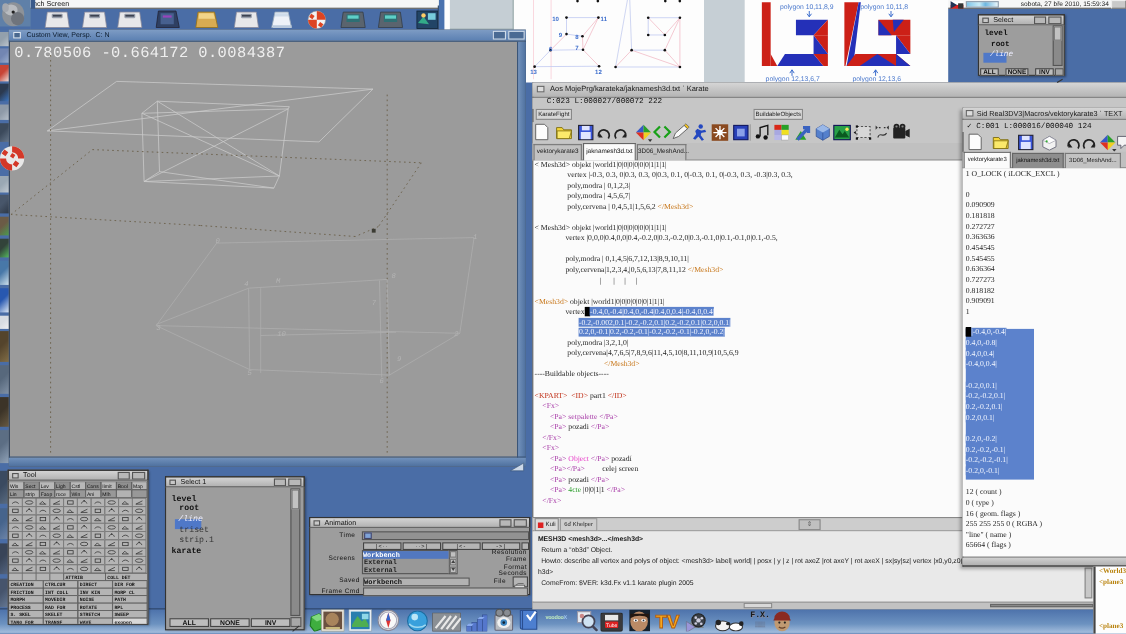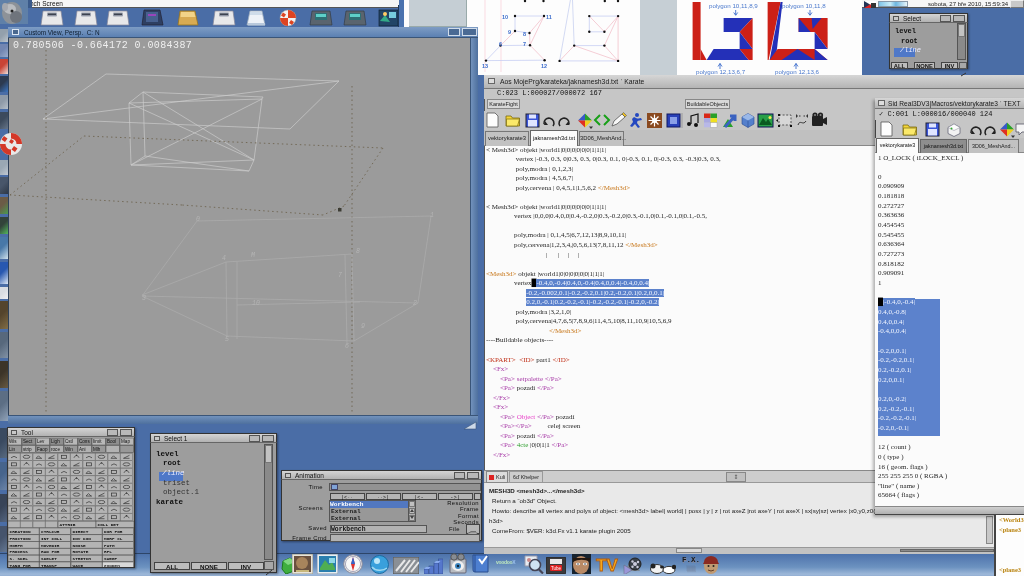--- a/index.html
+++ b/index.html
@@ -305,21 +305,21 @@
 <div class="a" style="left:8px;top:27px;width:470px;height:11px;background:linear-gradient(#7e9cc4,#5b80b2);border-bottom:1px solid #3a5578;color:#0e1e30;font-size:6.4px;line-height:11px;">
     <span style="position:absolute;left:4px;top:2px;width:7px;height:6px;border:1px solid #dce6f2;background:#49688f;"></span>
     <span style="position:absolute;left:16px;">Custom View, Persp.&nbsp; C: N</span>
     <span style="position:absolute;left:440px;top:1px;width:12px;height:8px;border:1px solid #d0dcea;background:#4a6a94;"></span>
     <span style="position:absolute;left:454px;top:1px;width:15px;height:8px;border:1px solid #d0dcea;background:#4a6a94;"></span>
   </div>
 <div class="a" style="left:470px;top:38px;width:8px;height:386px;background:linear-gradient(90deg,#7292bc,#4e709e);border-left:1px solid #3a5578;"></div>
 <div class="a" style="left:8px;top:415px;width:470px;height:9px;background:linear-gradient(#7292bc,#4e709e);border-top:1px solid #3a5578;"><svg width="470" height="9">
       <path d="M456 8 L468 1 L468 8 Z" fill="#cdd9e8" stroke="#3a5578" stroke-width="0.6"></path>
     </svg></div>
-<div class="a" style="left:13px;top:39px;font-size:10px;letter-spacing:0.4px;color:#efefef;"><span class="mono">0.780506 -0.664172 0.0084387</span></div>
+<div class="a" style="left:13px;top:39px;font-size:14px;letter-spacing:0.4px;color:#efefef;"><span class="mono">0.780506 -0.664172 0.0084387</span></div>
 <svg class="a" style="left:9px;top:38px" width="461" height="377" viewBox="9 38 461 377">
     <line x1="43" y1="119" x2="106" y2="74" stroke="#cbcbcb" stroke-width="0.7"></line>
     <line x1="106" y1="74" x2="339" y2="81" stroke="#cbcbcb" stroke-width="0.7"></line>
     <line x1="339" y1="81" x2="290" y2="129" stroke="#cbcbcb" stroke-width="0.7"></line>
     <line x1="290" y1="129" x2="43" y2="119" stroke="#cbcbcb" stroke-width="0.7"></line>
     <line x1="43" y1="119" x2="339" y2="81" stroke="#cbcbcb" stroke-width="0.7"></line>
     <line x1="129" y1="103" x2="262" y2="99" stroke="#cbcbcb" stroke-width="0.7"></line>
     <line x1="262" y1="99" x2="254" y2="160" stroke="#cbcbcb" stroke-width="0.7"></line>
     <line x1="254" y1="160" x2="131" y2="165" stroke="#cbcbcb" stroke-width="0.7"></line>
     <line x1="131" y1="165" x2="129" y2="103" stroke="#cbcbcb" stroke-width="0.7"></line>
@@ -377,21 +377,21 @@
       <path d="M11 25 a11 11 0 0 1 -11 -11 l5.5 0 a5.5 5.5 0 0 0 5.5 5.5 z"></path>
       <path d="M4 6 l3.5 2.5 -2.5 3.5 -3.5 -2.5z M14 16 l3.5 2.5 -2.5 3.5 -3.5 -2.5z M11 9 l3 2 -2 3 -3 -2z"></path>
     </g>
   </svg>
 <div class="a" style="left:484px;top:75px;width:540px;height:478px;background:#c6c6c6;border:1px solid #555;border-right:none;"></div>
 <div class="a" style="left:484px;top:75px;width:540px;height:14px;background:linear-gradient(#d6d6d6,#b4b4b4);border-bottom:1px solid #777;font-size:6.8px;line-height:13px;color:#1a1a1a;">
     <span style="position:absolute;left:4px;top:3px;width:7px;height:6px;border:1px solid #666;background:#ddd;"></span>
     <span style="position:absolute;left:16px;">Aos MojePrg/karateka/jaknamesh3d.txt ˈ Karate</span>
   </div>
 <div class="a" style="left:484px;top:89px;width:540px;height:10px;background:#c6c6c6;">
-    <span class="mono" style="position:absolute;left:13px;top:0;font-size:7px;color:#111;">C:023 L:000027/000072 167</span>
+    <span class="mono" style="position:absolute;left:13px;top:0;font-size:7px;color:#111;">C:023 L:000027/000072 222</span>
   </div>
 <div class="a" style="left:487px;top:99px;width:33px;height:10px;background:#d8d8d8;border:1px solid #888;font-size:5.5px;line-height:8px;text-align:center;color:#222;">KarateFight</div>
 <div class="a" style="left:685px;top:99px;width:45px;height:10px;background:#d8d8d8;border:1px solid #888;font-size:5.5px;line-height:8px;text-align:center;color:#222;">BuildableObjects</div>
 <svg class="a" style="left:484px;top:111px" width="390" height="19" viewBox="0 0 390 19">
     <rect width="390" height="19" fill="#c6c6c6"></rect>
     <path d="M3 2 h8 l3 3 v11 h-11 z" fill="#fdfdfd" stroke="#555" stroke-width="0.8"></path>
     <path d="M22 5 h5 l1.5 2 h7 v8 h-13.5z" fill="#f5d63a" stroke="#7a6a10" stroke-width="0.8"></path>
     <path d="M22.5 8 h13 l-2 7 h-11z" fill="#fbe96a" stroke="#7a6a10" stroke-width="0.7"></path>
     <rect x="42" y="3" width="13" height="13" fill="#3a55d8" stroke="#223"></rect>
     <rect x="45" y="3.5" width="7" height="4" fill="#dfe4ff"></rect>
@@ -924,21 +924,21 @@
     <span style="position:absolute;left:3px;top:2px;width:6px;height:5px;border:1px solid #555;background:#c8c8c8;"></span>
     <span style="position:absolute;left:13px;">Select 1</span>
     <span style="position:absolute;right:16px;top:1px;width:11px;height:7px;border:1px solid #555;background:#b8b8b8;"></span>
     <span style="position:absolute;right:2px;top:1px;width:12px;height:7px;border:1px solid #555;background:#b8b8b8;"></span>
   </div>
 <div class="a" style="left:156px;top:449.5px;font-size:7.5px;font-weight:bold;color:#111;font-family:'Liberation Mono',monospace;">level</div>
 <div class="a" style="left:163px;top:459px;font-size:7.5px;font-weight:bold;color:#111;font-family:'Liberation Mono',monospace;">root</div>
 <div class="a" style="left:159px;top:471.5px;width:24px;height:9.5px;background:#4f78c8;"></div>
 <div class="a" style="left:162px;top:469px;font-size:7.5px;color:#eef;font-style:italic;font-family:'Liberation Mono',monospace;">/line</div>
 <div class="a" style="left:163px;top:478.5px;font-size:7.5px;font-weight:normal;color:#333;font-family:'Liberation Mono',monospace;">triset</div>
-<div class="a" style="left:163px;top:488px;font-size:7.5px;font-weight:normal;color:#333;font-family:'Liberation Mono',monospace;">object.1</div>
+<div class="a" style="left:163px;top:488px;font-size:7.5px;font-weight:normal;color:#333;font-family:'Liberation Mono',monospace;">strip.1</div>
 <div class="a" style="left:156px;top:497.5px;font-size:7.5px;font-weight:bold;color:#111;font-family:'Liberation Mono',monospace;">karate</div>
 <div class="a" style="left:264px;top:444px;width:9px;height:116px;background:#8a8a8a;border:1px solid #555;"></div>
 <div class="a" style="left:265px;top:445px;width:7px;height:18px;background:#c2c2c2;border:1px solid #777;"></div>
 <div class="a" style="left:154px;top:562px;width:36px;height:8px;background:#bdbdbd;border:1px solid #444;font-size:6.2px;font-weight:bold;line-height:7px;text-align:center;color:#111;">ALL</div>
 <div class="a" style="left:191px;top:562px;width:36px;height:8px;background:#bdbdbd;border:1px solid #444;font-size:6.2px;font-weight:bold;line-height:7px;text-align:center;color:#111;">NONE</div>
 <div class="a" style="left:228px;top:562px;width:36px;height:8px;background:#bdbdbd;border:1px solid #444;font-size:6.2px;font-weight:bold;line-height:7px;text-align:center;color:#111;">INV</div>
 <div class="a" style="left:264px;top:561px;width:10px;height:9px;background:#a8a8a8;border:1px solid #555;"><svg width="8" height="7">
       <path d="M1 6 L7 1" stroke="#333"></path>
     </svg></div>
 <div class="a" style="left:281px;top:470px;width:201px;height:71px;background:#9d9d9d;border:1px solid #333;box-shadow:1px 1px 2px rgba(0,0,0,0.4);"></div>

